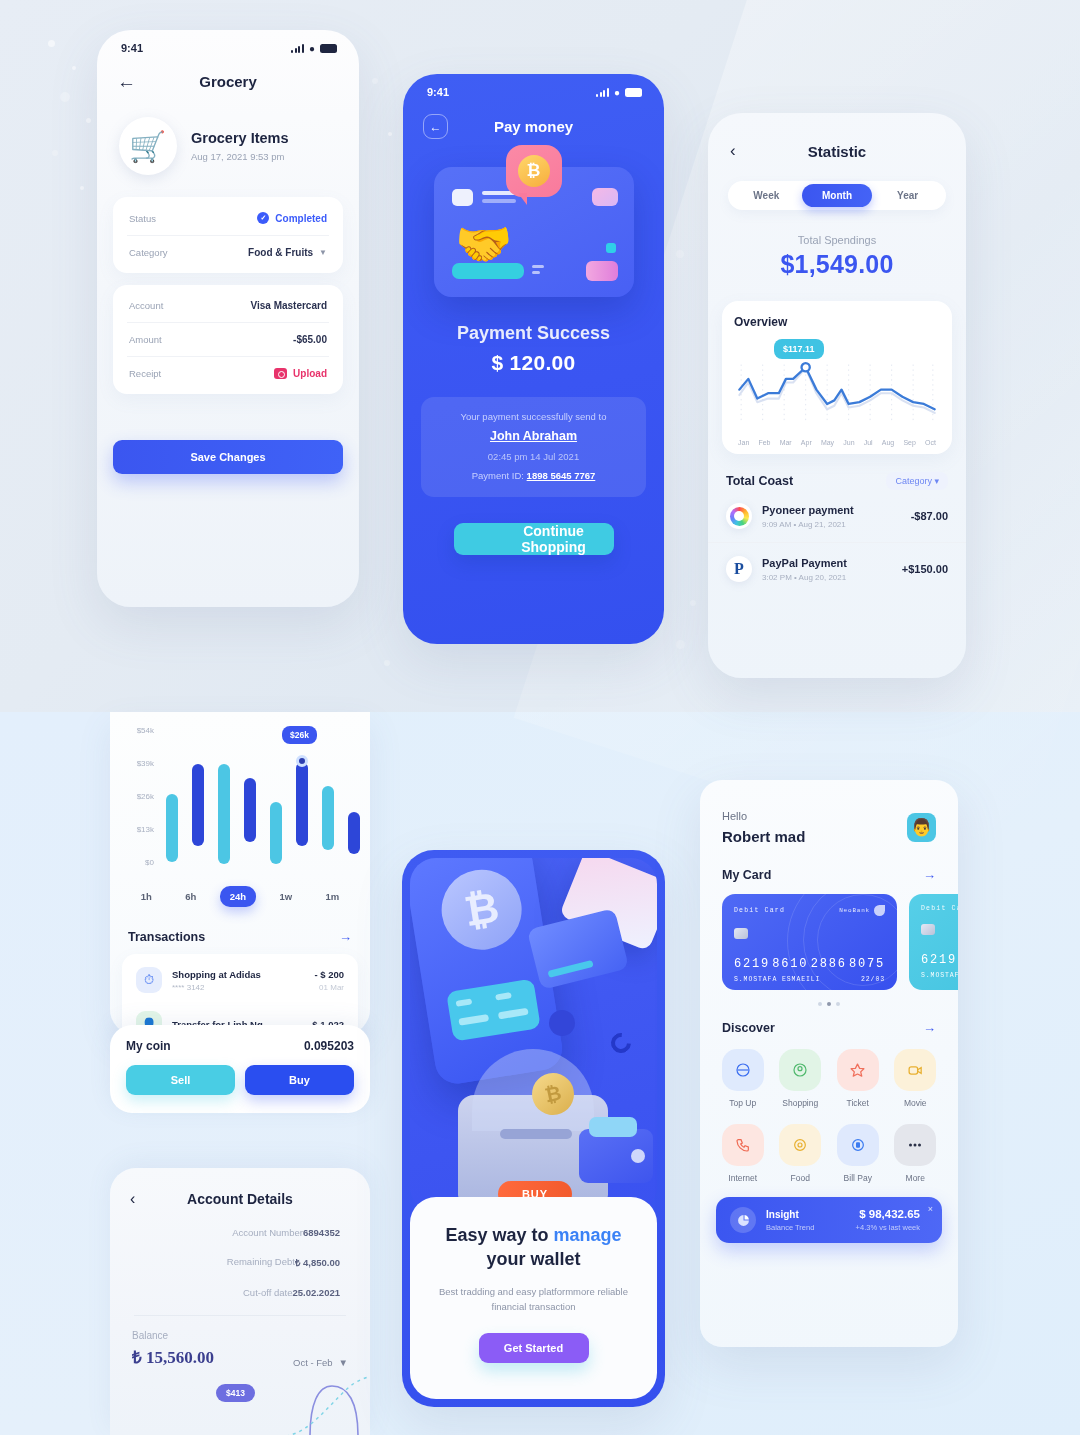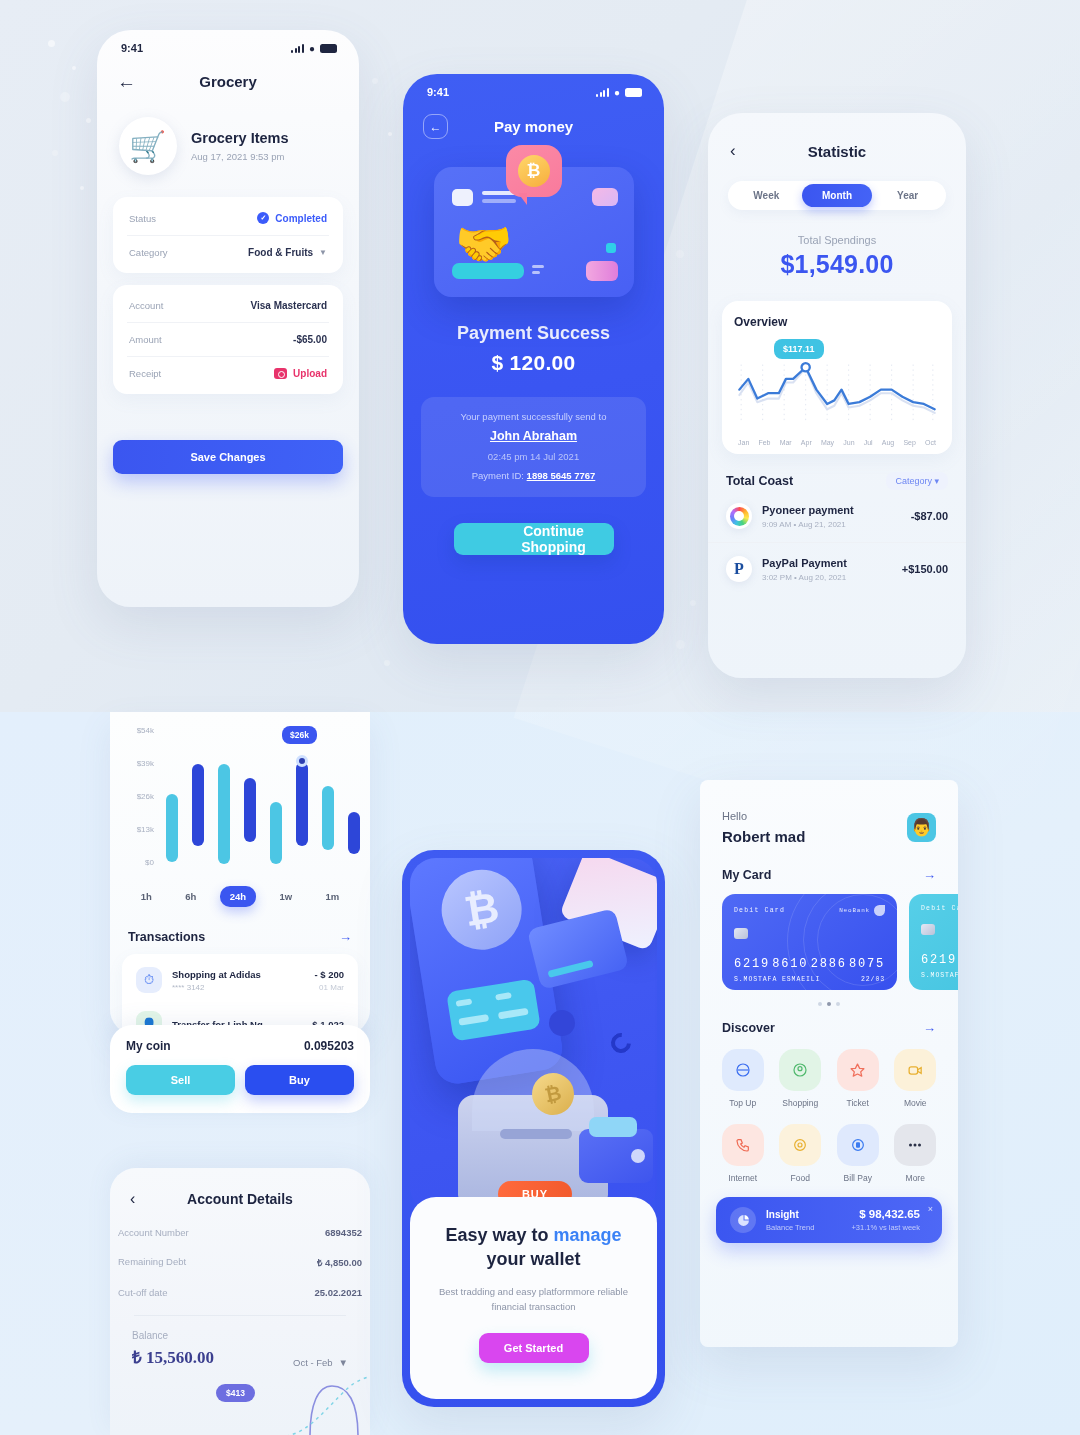--- a/index.html
+++ b/index.html
@@ -229,21 +229,21 @@
   
   #panel-acct {
     position:absolute; left:110px; top:1168px; width:260px; height:267px;
     background:linear-gradient(180deg,#f7f9fc 0%,#f2f5fa 60%,#eef3f9 100%);
     border-radius: 26px 26px 0 0; overflow:hidden;
     box-shadow: 0 -6px 26px rgba(90,120,170,.08);
   }
   .ac-nav { display:flex; align-items:center; padding: 22px 20px 10px; }
   .ac-back { width:24px; font-size:16px; color:#1d2440; cursor:pointer; }
   .ac-title { flex:1; text-align:center; font-size:14px; font-weight:700; color:#1d2440; margin-left:-24px; }
-  .ac-kv { display:flex; justify-content:space-between; padding: 9px 8px; }
+  .ac-kv { display:flex; justify-content:flex-end; padding: 9px 30px; }
   .ac-k { font-size:9.5px; color:#a6aec0; }
   .ac-v { font-size:9.5px; color:#5b6280; font-weight:600; }
   .ac-sep { height:1px; background:#e6ebf2; margin: 8px 24px 0; }
   .ac-bal-l { font-size:10px; color:#a6aec0; margin: 14px 0 0 22px; }
   .ac-bal-row { display:flex; align-items:flex-end; justify-content:space-between; padding: 4px 22px 0; }
   .ac-bal { font-size:17px; font-weight:700; color:#3b3f8f;font-family:Liberation Serif, serif; }
   .ac-range { font-size:9.5px; color:#7d859a; display:flex; align-items:center; gap:6px; }
   .ac-chart { position:relative; height:62px; margin-top:6px; }
   .ac-tip { position:absolute; left:106px; top:10px; background:#6d6ee0; color:#fff; font-size:8.5px; font-weight:700; padding:4px 10px; border-radius:9px; }
 
@@ -302,29 +302,29 @@
   .wal-badge { position:absolute; right:82px; top:152px; width:26px;height:26px;border-radius:50%;background:#3346d9; }
   .wal-sheet {
     position:absolute; left:8px; right:8px; bottom:8px; height:202px;
     background:#fbfcfe; border-radius:26px; padding: 26px 22px 0; text-align:center;
   }
   .wal-h { font-size:18px; font-weight:700; color:#1d2440; line-height:1.35; }
   .wal-h em { font-style:normal; color:#3b82f6;margin-top:32px; }
   .wal-p { font-size:9.5px; color:#8d95a8; line-height:1.65; margin-top:12px; }
   .wal-btn {
     margin: 18px auto 0; display:block; width:110px; height:30px; border:none; border-radius:9px;
-    background:#d946ef; color:#fff; font-size:11px; font-weight:700; cursor:pointer;
+    background:#8b5cf6; color:#fff; font-size:11px; font-weight:700; cursor:pointer;
     box-shadow:0 8px 16px rgba(76,198,228,.32);
   }
 
   
   #phone-home {
     left: 700px; top: 780px; width: 258px; height: 567px;
     background:linear-gradient(175deg,#fafcfe 0%,#f5f9fd 50%,#f1f7fc 100%);
-    border-radius: 8px;
+    border-radius: 22px;
   }
   .hm-top { display:flex; align-items:center; justify-content:space-between; padding: 30px 22px 0; }
   .hm-hello { font-size:11px; color:#6b7386; }
   .hm-name { font-size:15px; font-weight:700; color:#1d2440; margin-top:6px; }
   .hm-av { width:29px;height:29px;border-radius:8px;background:#4cc6e4;display:flex;align-items:center;justify-content:center;font-size:17px; }
   .hm-sec { display:flex; align-items:center; justify-content:space-between; padding: 0 22px; margin-top: 22px; }
   .hm-sec-t { font-size:12.5px; font-weight:600; color:#1d2440; }
   .cards { display:flex; gap:12px; padding: 12px 0 0 22px; overflow:hidden; }
   .ccard { flex:0 0 175px; height:96px; border-radius:13px; padding:11px 12px; position:relative; overflow:hidden; color:#fff; }
   .ccard.blue { background:linear-gradient(140deg,#4f6af5,#3750ee); }
@@ -863,19 +863,19 @@
             <path d="M12,2 a10,10 0 1 0 10,10 h-10 z"></path>
             <path d="M14,2 a10,10 0 0 1 8,8 h-8 z" fill="#fff"></path>
           </svg>
       </span>
       <span style="flex:1">
         <span class="in-t" style="display:block">Insight</span>
         <span class="in-s" style="display:block">Balance Trend</span>
       </span>
       <span style="text-align:right;margin-right:8px">
         <span class="in-v" style="display:block">$ 98,432.65</span>
-        <span class="in-d" style="display:block">+31.1% vs last week</span>
+        <span class="in-d" style="display:block">+4.3% vs last week</span>
       </span>
       <span class="in-x">×</span>
     </div>
   </div>
 
 </div>
 
 </body></html>

